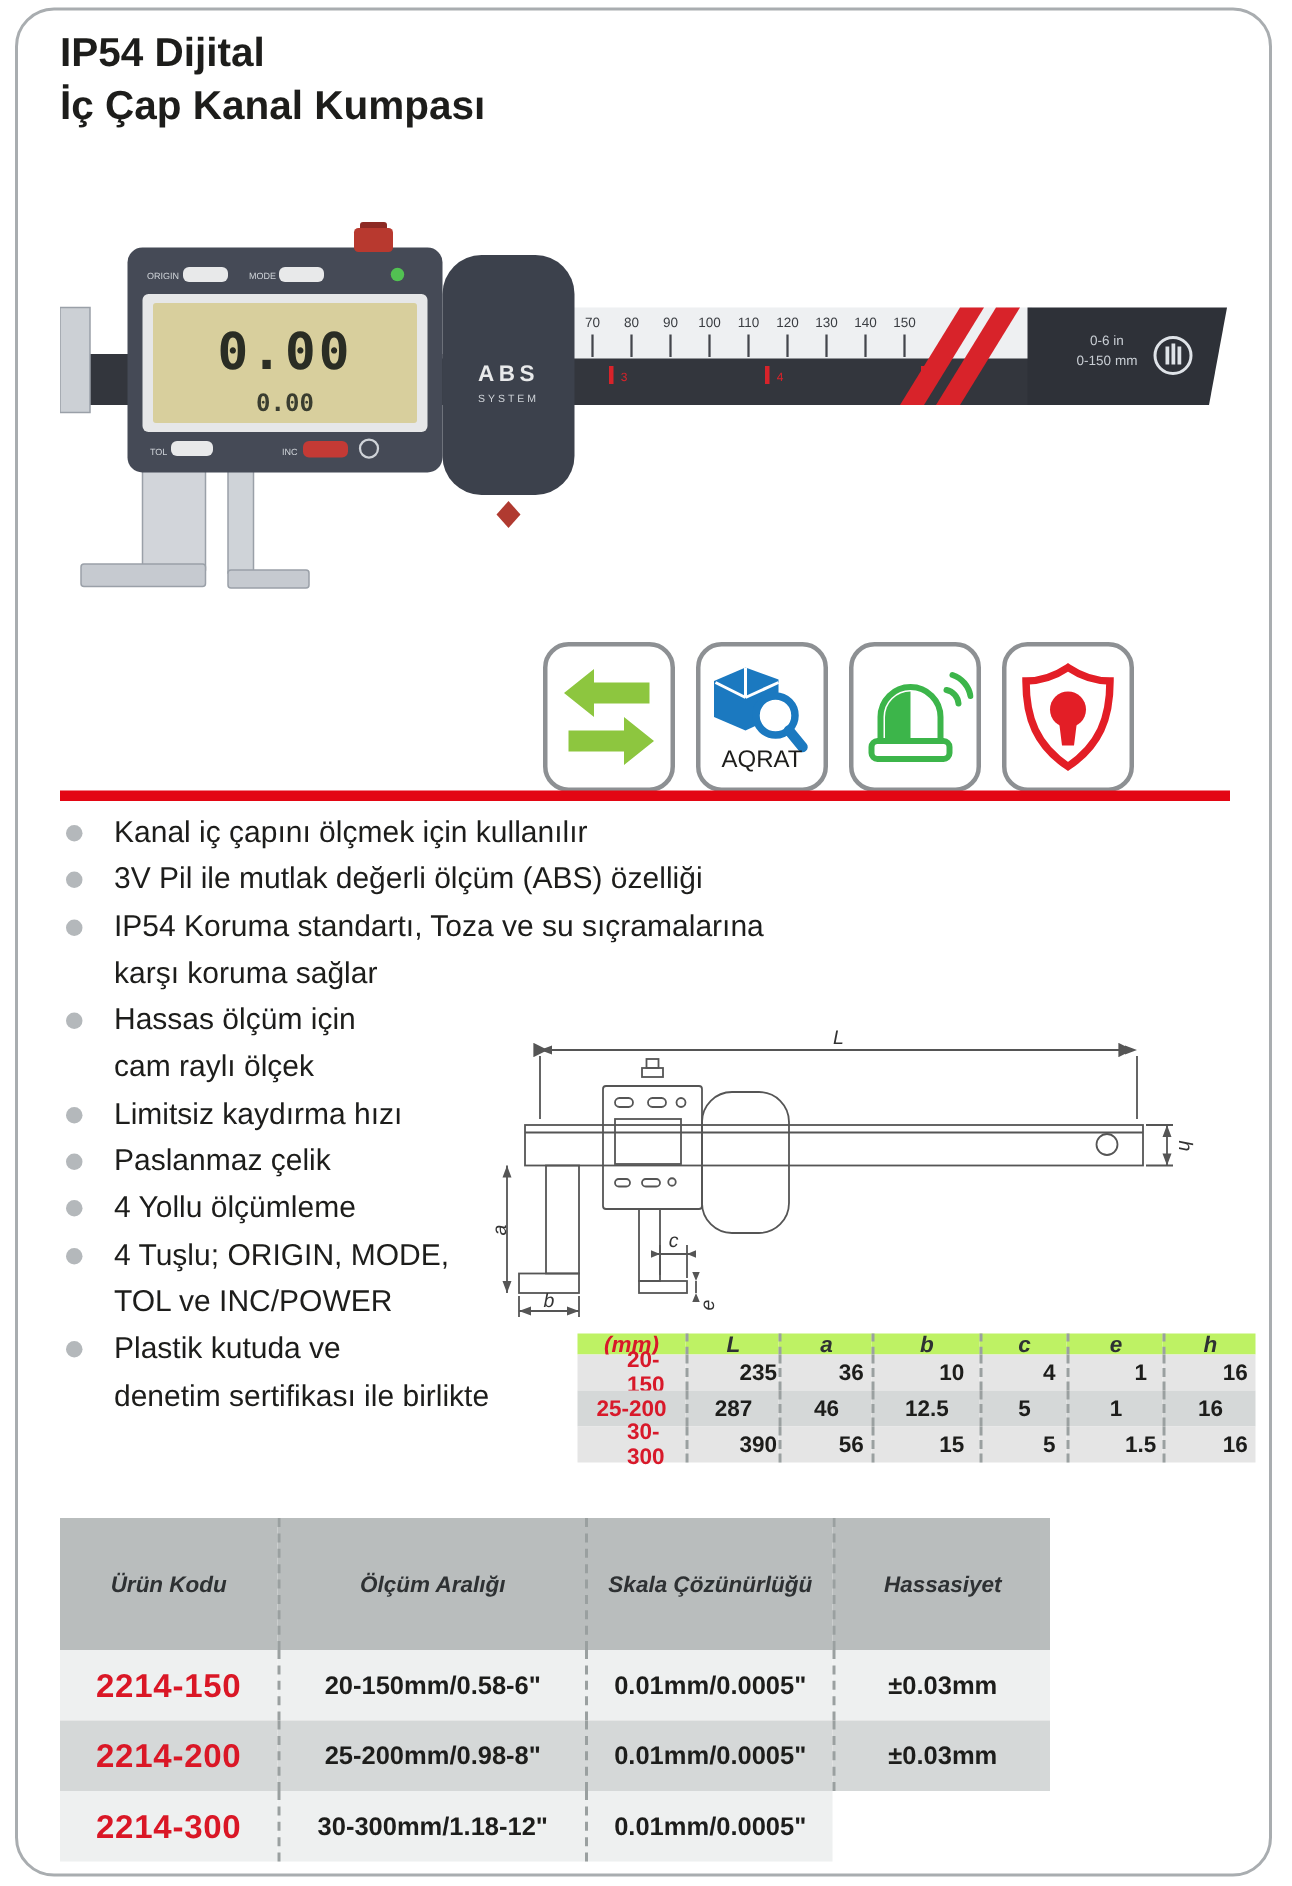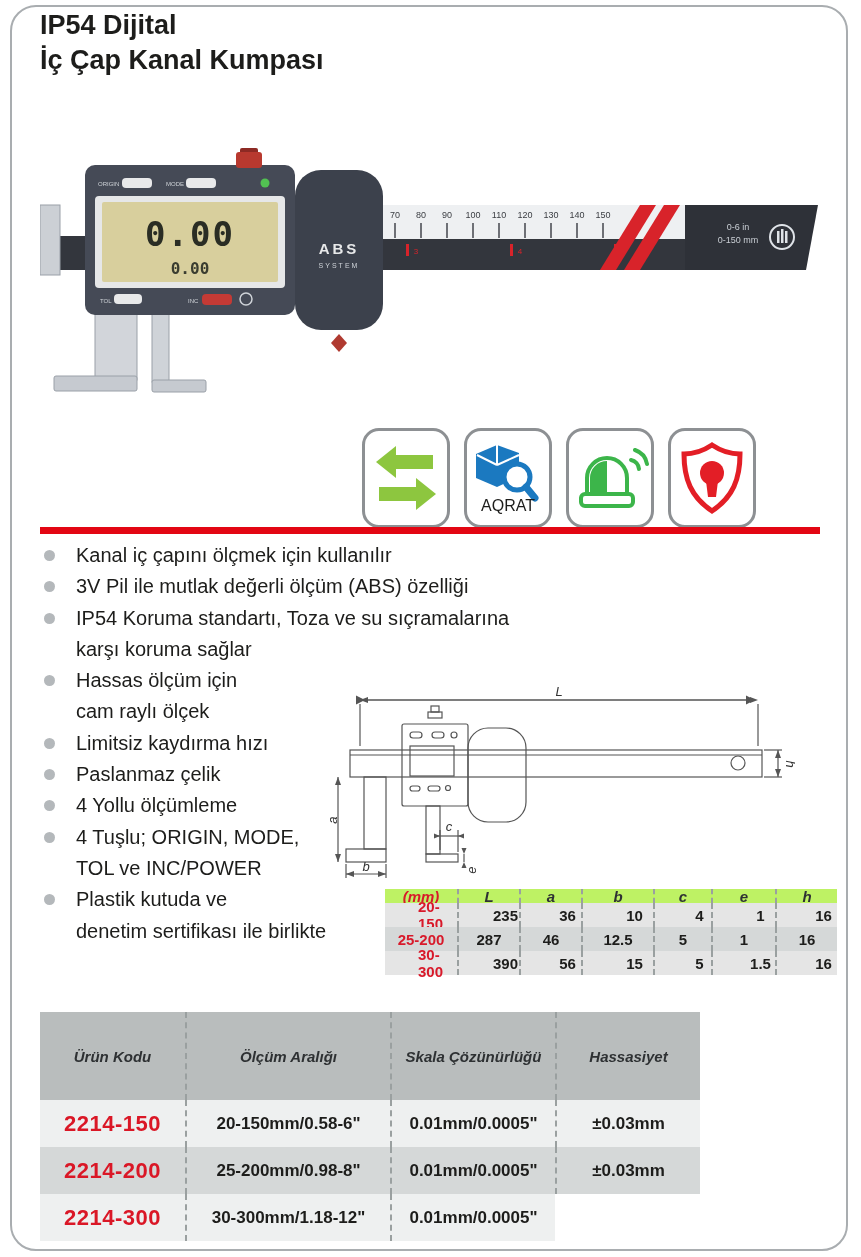--- a/index.html
+++ b/index.html
@@ -1,18 +1,18 @@
 <!DOCTYPE html>
 <html><head>
 <meta charset="utf-8">
 <style>
   html,body{margin:0;padding:0;background:#ffffff;}
   body{width:861px;height:1257px;position:relative;font-family:"Liberation Sans",sans-serif;color:#1d1d1b;overflow:hidden;}
   .card{position:absolute;left:10px;top:5px;width:834px;height:1242px;border:2px solid #a9adb0;border-radius:26px;background:#fff;}
-  .title{position:absolute;left:40px;top:8px;font-size:27px;font-weight:bold;line-height:35px;color:#1d1d1b;}
+  .title{position:absolute;left:40px;top:18px;font-size:27px;font-weight:bold;line-height:35px;color:#1d1d1b;}
   .caliper{position:absolute;left:40px;top:148px;}
   .badges{position:absolute;left:362px;top:428px;display:flex;gap:14px;}
   .badge{width:88px;height:100px;border:3px solid #8d9093;border-radius:17px;background:#fff;box-sizing:border-box;display:flex;align-items:center;justify-content:center;}
   .divider{position:absolute;left:40px;top:527px;width:780px;height:7px;background:#e30613;}
   .features{position:absolute;left:40px;top:540px;width:775px;list-style:none;margin:0;padding:0;}
   .features li{position:relative;padding-left:36px;font-size:20px;line-height:31.3px;white-space:pre-line;color:#1d1d1b;}
   .features li::before{content:'';position:absolute;left:4px;top:10px;width:11px;height:11px;border-radius:50%;background:#b4b8bb;}
   .drawing{position:absolute;left:330px;top:684px;}
 
   

